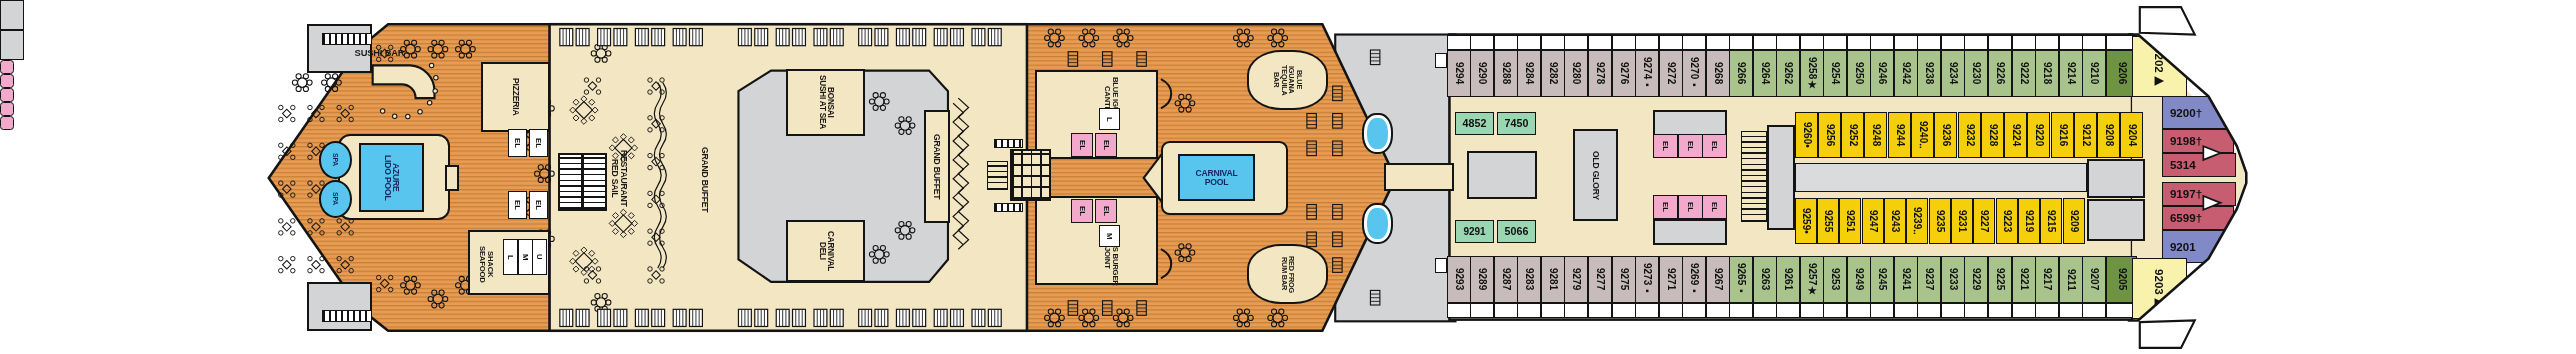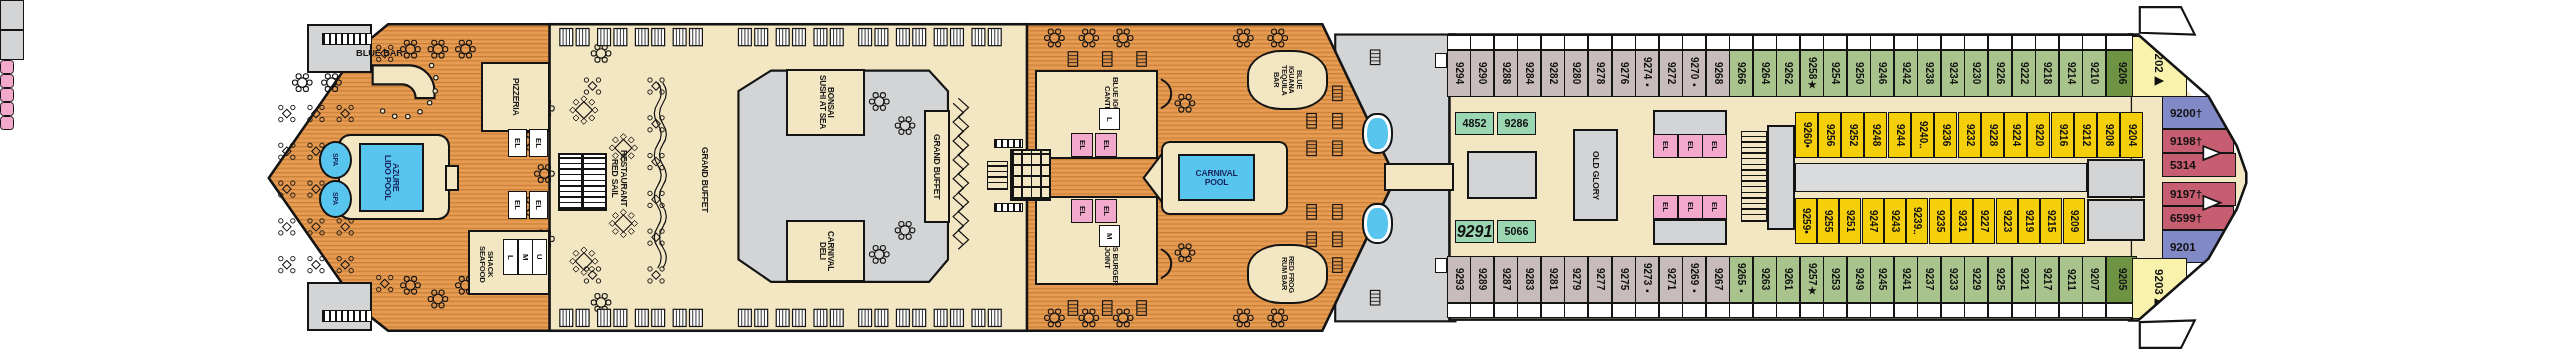--- a/index.html
+++ b/index.html
@@ -965,21 +965,21 @@
       <g>
         <path d="M1352,290 c16,8 16,26 0,34" fill="none" stroke="#141414" stroke-width="2.4"></path>
       </g>
     </svg>
 
   <div class="grayroom" style="left:307px;top:24px;width:65px;height:49px;z-index:2"></div>
   <div class="hatchV" style="left:322px;top:33px;width:50px;height:12px;z-index:3"></div>
   <div class="grayroom" style="left:307px;top:282px;width:65px;height:49px;z-index:2"></div>
   <div class="hatchV" style="left:322px;top:310px;width:50px;height:12px;z-index:3"></div>
 
-  <div class="abs lbl" style="left:347px;top:39px;width:65px;height:27.5px;font-size:9.4px;z-index:4;white-space:pre-line">BLUE BAR</div>
+  <div class="abs lbl" style="left:347px;top:39px;width:65px;height:27.5px;font-size:9.4px;z-index:4;white-space:pre-line">SUSHI BAR</div>
 
   <div class="room" style="left:338px;top:134px;width:112px;height:86px;border-radius:12px;z-index:2"></div>
   <div class="oval" style="left:319px;top:141px;width:33px;height:38px;background:#58C5EE;z-index:3">
     <span class="lbl v navy" style="width:100%;height:100%;font-size:6.9px">SPA</span>
   </div>
   <div class="oval" style="left:319px;top:180px;width:33px;height:38px;background:#58C5EE;z-index:3">
     <span class="lbl v navy" style="width:100%;height:100%;font-size:6.9px">SPA</span>
   </div>
   <div class="abs" style="left:359px;top:143px;width:65px;height:69px;background:#58C5EE;border:2.1px solid #141414;z-index:3;display:flex;align-items:center;justify-content:center">
     <span class="lbl v navy" style="height:48px;font-size:8.6px">AZURE LIDO POOL</span>
@@ -1374,24 +1374,24 @@
     </div>
     <div class="cab" style="left: 2063px; top: 198px; width: 22px; height: 46px; background: rgb(244, 207, 10); z-index: 5;">
       <span style="font-size: 10px;">9209</span>
     </div>
     <div class="bal" style="left: 1435px; top: 53px; width: 12px; height: 14.6px; z-index: 4;"></div>
     <div class="bal" style="left: 1435px; top: 258px; width: 12px; height: 14.6px; z-index: 4;"></div>
     <div class="cab" style="left: 1455px; top: 112px; width: 39px; height: 23px; background: rgb(154, 214, 177); z-index: 5;">
       <span style="writing-mode: horizontal-tb; font-size: 10.7px;">4852</span>
     </div>
     <div class="cab" style="left: 1497px; top: 112px; width: 39px; height: 23px; background: rgb(154, 214, 177); z-index: 5;">
-      <span style="writing-mode: horizontal-tb; font-size: 10.7px;">9286</span>
+      <span style="writing-mode: horizontal-tb; font-size: 10.7px;">7450</span>
     </div>
     <div class="cab" style="left: 1455px; top: 220px; width: 39px; height: 23px; background: rgb(154, 214, 177); z-index: 5;">
-      <span style="writing-mode: horizontal-tb; font-size: 16px; font-style: italic;">9291</span>
+      <span style="writing-mode: horizontal-tb; font-size: 10px;">9291</span>
     </div>
     <div class="cab" style="left: 1497px; top: 220px; width: 39px; height: 23px; background: rgb(154, 214, 177); z-index: 5;">
       <span style="writing-mode: horizontal-tb; font-size: 10.7px;">5066</span>
     </div>
     <div class="cab" style="left: 2132px; top: 36px; width: 55px; height: 61px; background: rgb(248, 242, 172); z-index: 6;">
       <span style="font-size: 11.6px;">9202▶</span>
     </div>
     <div class="cab" style="left: 2162px; top: 96px; width: 70px; height: 33px; background: rgb(129, 138, 198); z-index: 6; justify-content: flex-start; padding-left: 6.9px;">
       <span style="writing-mode: horizontal-tb; font-size: 11.6px;">9200†</span>
     </div>

